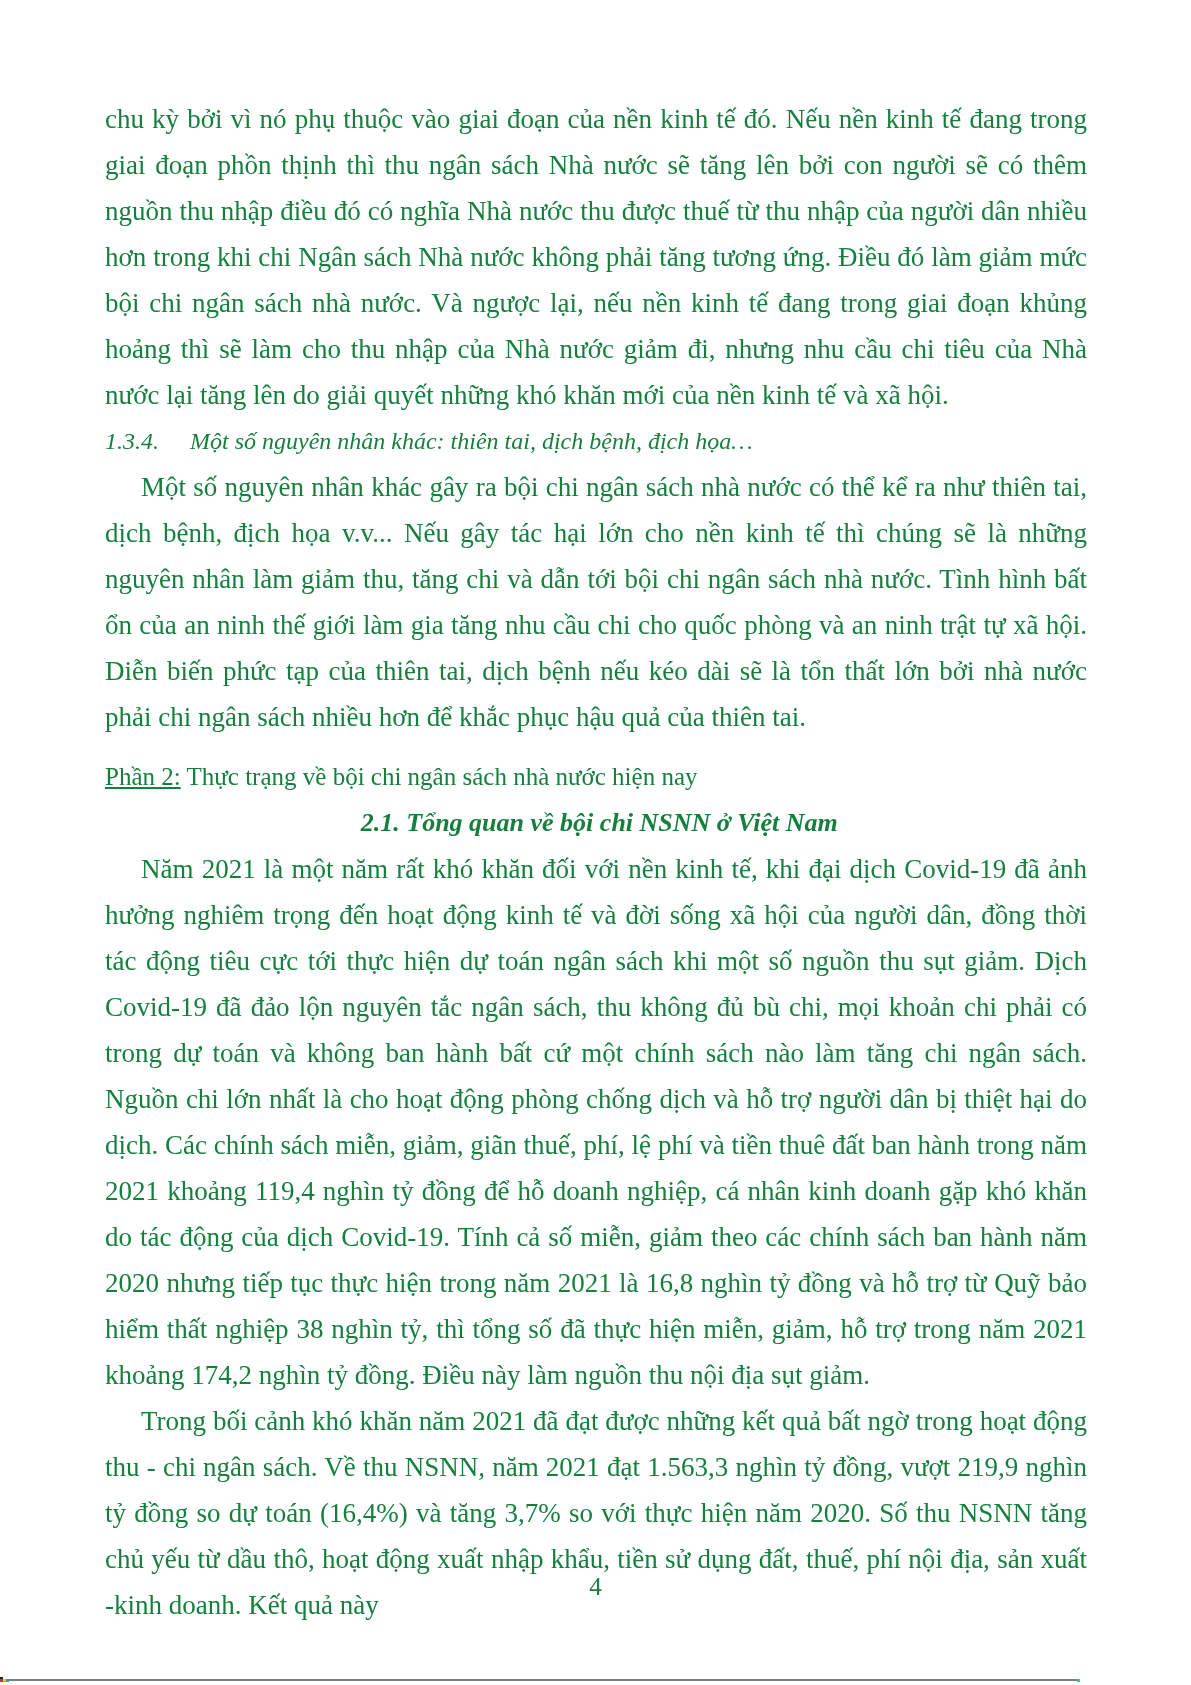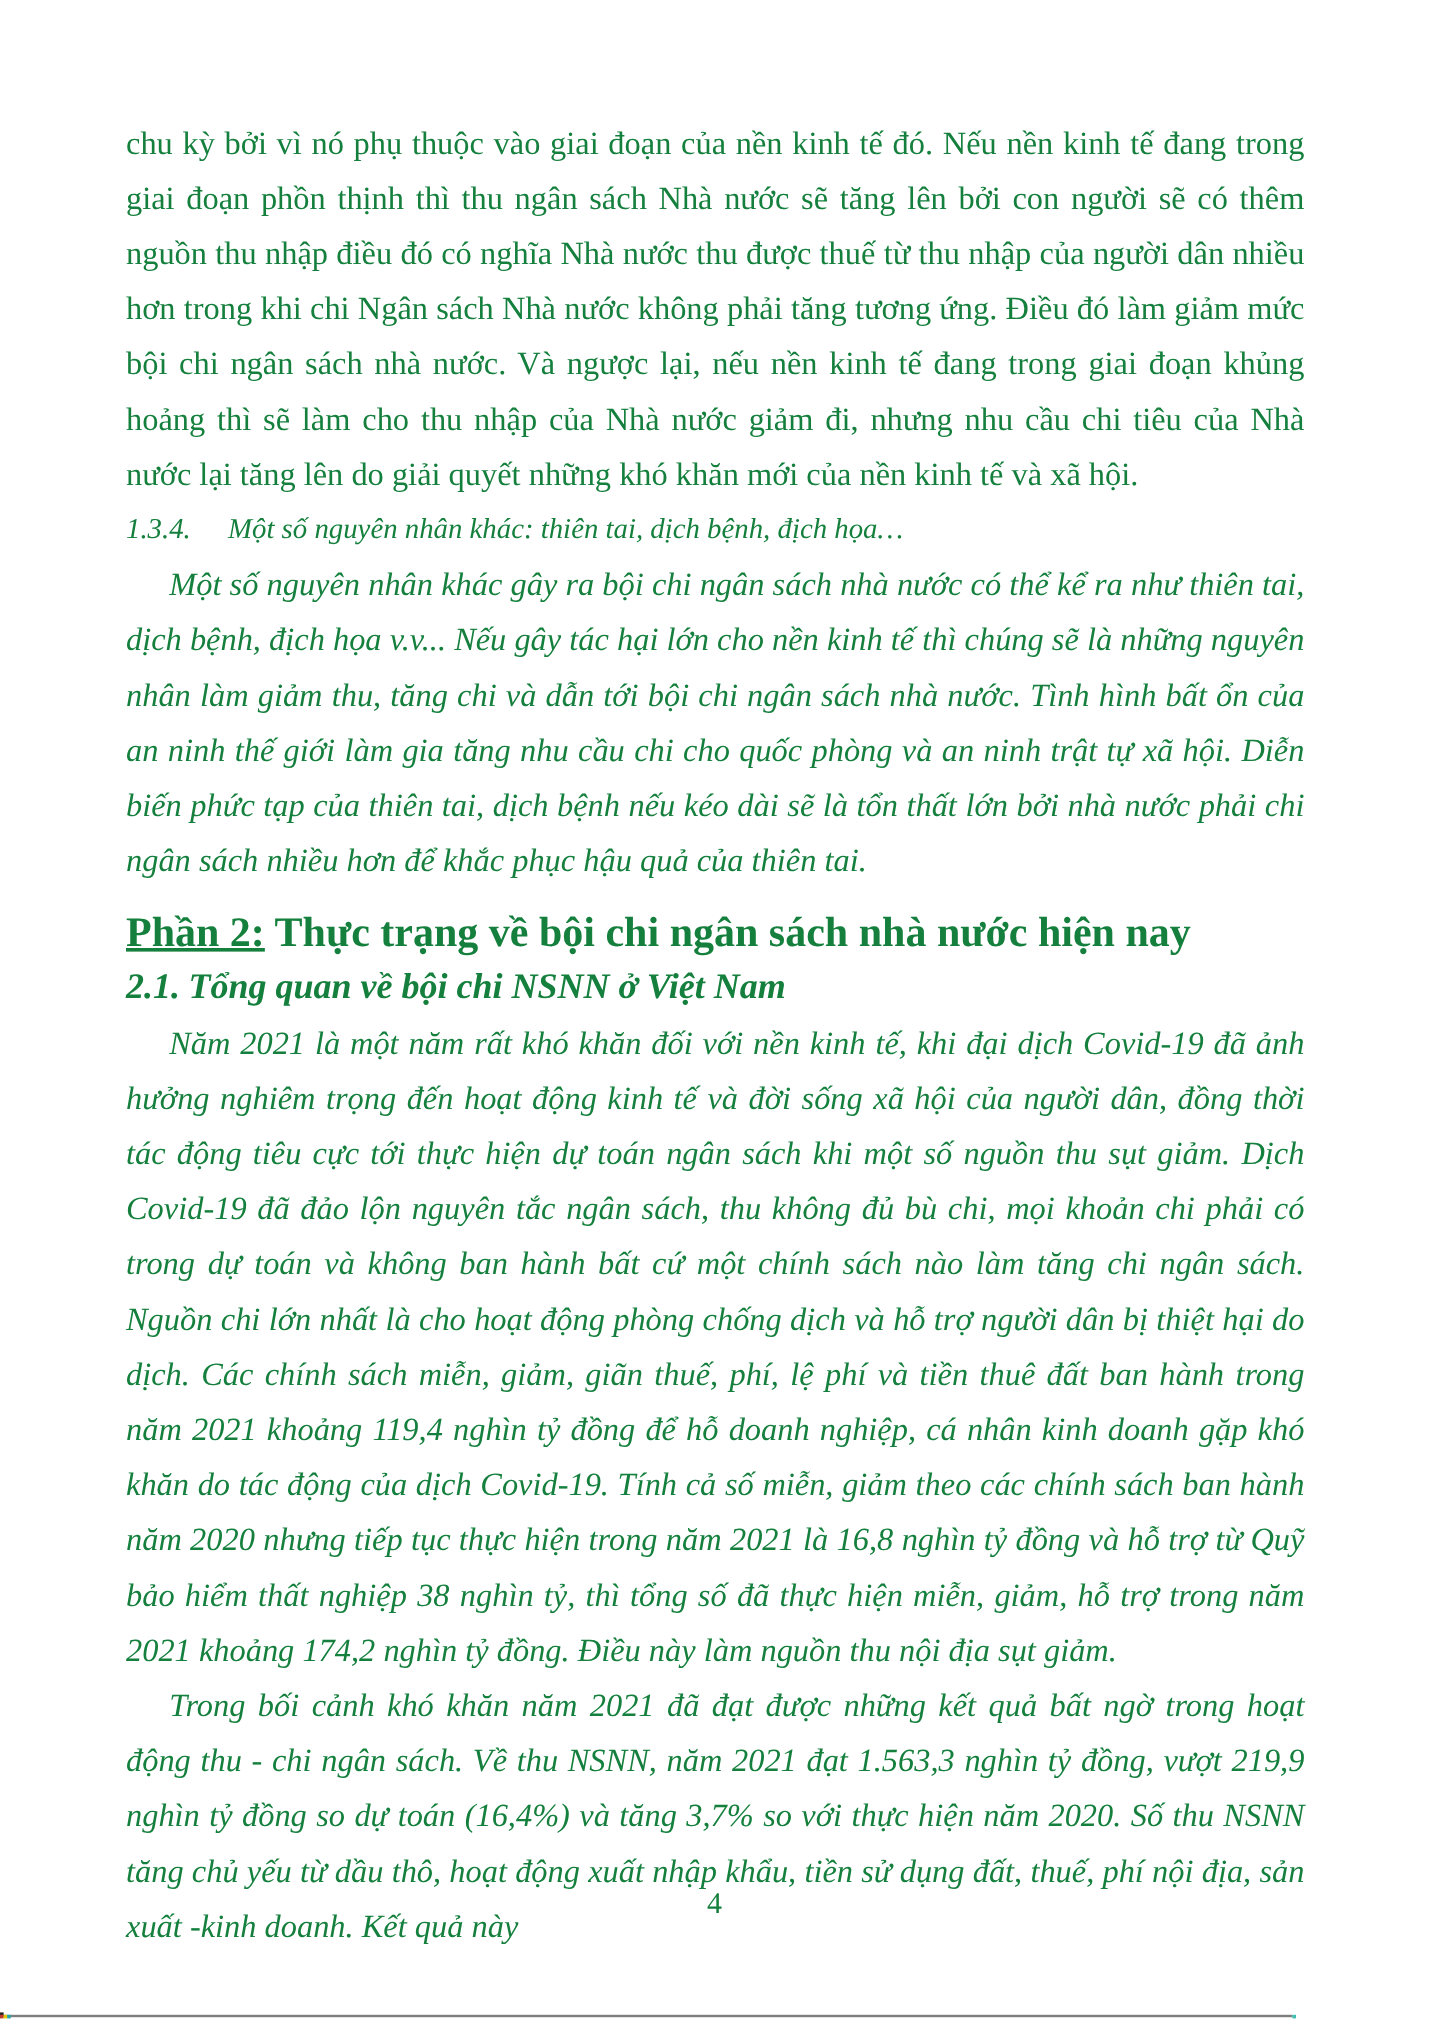--- a/index.html
+++ b/index.html
@@ -24,53 +24,52 @@
     font-size: 27px;
     line-height: 46px;
     text-align: justify;
   }
   p.body-para {
     margin: 0;
     text-indent: 0;
   }
   p.body-para.indent {
     text-indent: 36px;
-    font-style: italic;
   }
   .h-numbered {
     margin: 0;
     font-style: italic;
     font-weight: normal;
     font-size: 24px;
     line-height: 46px;
     text-align: left;
   }
   .h-numbered .num {
     display: inline-block;
     min-width: 85px;
     font-style: italic;
   }
   .h-part {
     margin: 14px 0 0 0;
-    font-weight: bold;
+    font-weight: normal;
     font-style: normal;
-    font-size: 35px;
+    font-size: 25px;
     line-height: 46px;
     text-align: left;
   }
   .h-part .part-label {
     text-decoration: underline;
   }
   .h-sub {
     margin: 0;
     font-weight: bold;
     font-style: italic;
-    font-size: 30px;
+    font-size: 26px;
     line-height: 46px;
-    text-align: left;
+    text-align: center;
   }
   .h-sub .num {
     display: inline-block;
     min-width: 52px;
   }
   .page-number {
     position: absolute;
     left: 0;
     width: 100%;
     top: 1572px;

